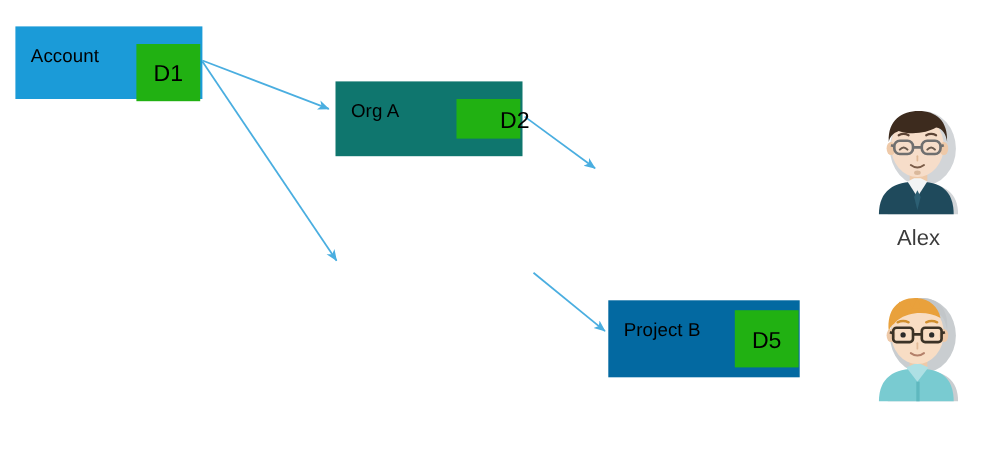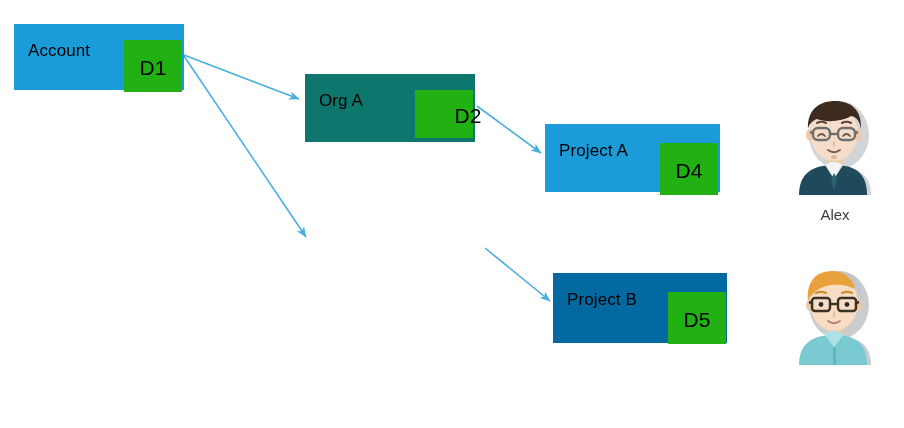--- a/index.html
+++ b/index.html
@@ -72,21 +72,21 @@
     width: 110px;
     text-align: center;
   }
   .person-avatar {
     width: 96px;
     height: 100px;
     margin: 0 auto;
     display: block;
   }
   .person-name {
-    font-size: 15px;
+    font-size: 20px;
     color: #3b3b3b;
     line-height: 1;
     margin-top: 12px;
     white-space: nowrap;
   }
 </style>
 </head>
 <body>
 
 <div id="diagram-canvas">
@@ -109,40 +109,32 @@
     </div>
     <div class="node-badge" style="left:110px; top:16px; width:58px; height:52px; background:#21b112;">
       <span class="node-badge-label">D1</span>
     </div>
   </div>
 
   <div class="node" style="left:305px; top:74px; width:170px; height:68px;">
     <div class="node-body" style="width:170px; height:68px; background:#0f766e;">
       <span class="node-label">Org A</span>
     </div>
-    <div class="node-badge" style="left:110px; top:16px; width:58px; height:48px; background:#21b112;padding-left:48px;">
+    <div class="node-badge" style="left:110px; top:16px; width:58px; height:36px; background:#21b112;padding-left:48px;">
       <span class="node-badge-label">D2</span>
     </div>
   </div>
 
 
-  <div class="node" style="left:545px; top:124px; width:175px; height:68px;">
-    <div class="node-body" style="width:175px; height:68px; background:#1b9bd8;">
-      <span class="node-label">Project A</span>
-    </div>
-    <div class="node-badge" style="left:115px; top:19px; width:58px; height:52px; background:#21b112;">
-      <span class="node-badge-label">D4</span>
-    </div>
-  </div>
 
   <div class="node" style="left:553px; top:273px; width:174px; height:70px;">
     <div class="node-body" style="width:174px; height:70px; background:#0369a1;">
       <span class="node-label">Project B</span>
     </div>
-    <div class="node-badge" style="left:115px; top:19px; width:58px; height:52px; background:#21b112;">
+    <div class="node-badge" style="left:115px; top:9px; width:58px; height:52px; background:#21b112;">
       <span class="node-badge-label">D5</span>
     </div>
   </div>
 
   <div class="person" style="left:780px; top:95px;">
     <svg class="person-avatar" viewBox="0 0 96 100" xmlns="http://www.w3.org/2000/svg">
 
       <ellipse cx="52" cy="40" rx="30" ry="34" fill="#d2d5d8"></ellipse>
       <path d="M20 100 C20 80 32 72 52 72 C72 72 84 80 84 100 Z" fill="#d2d5d8"></path>
 

